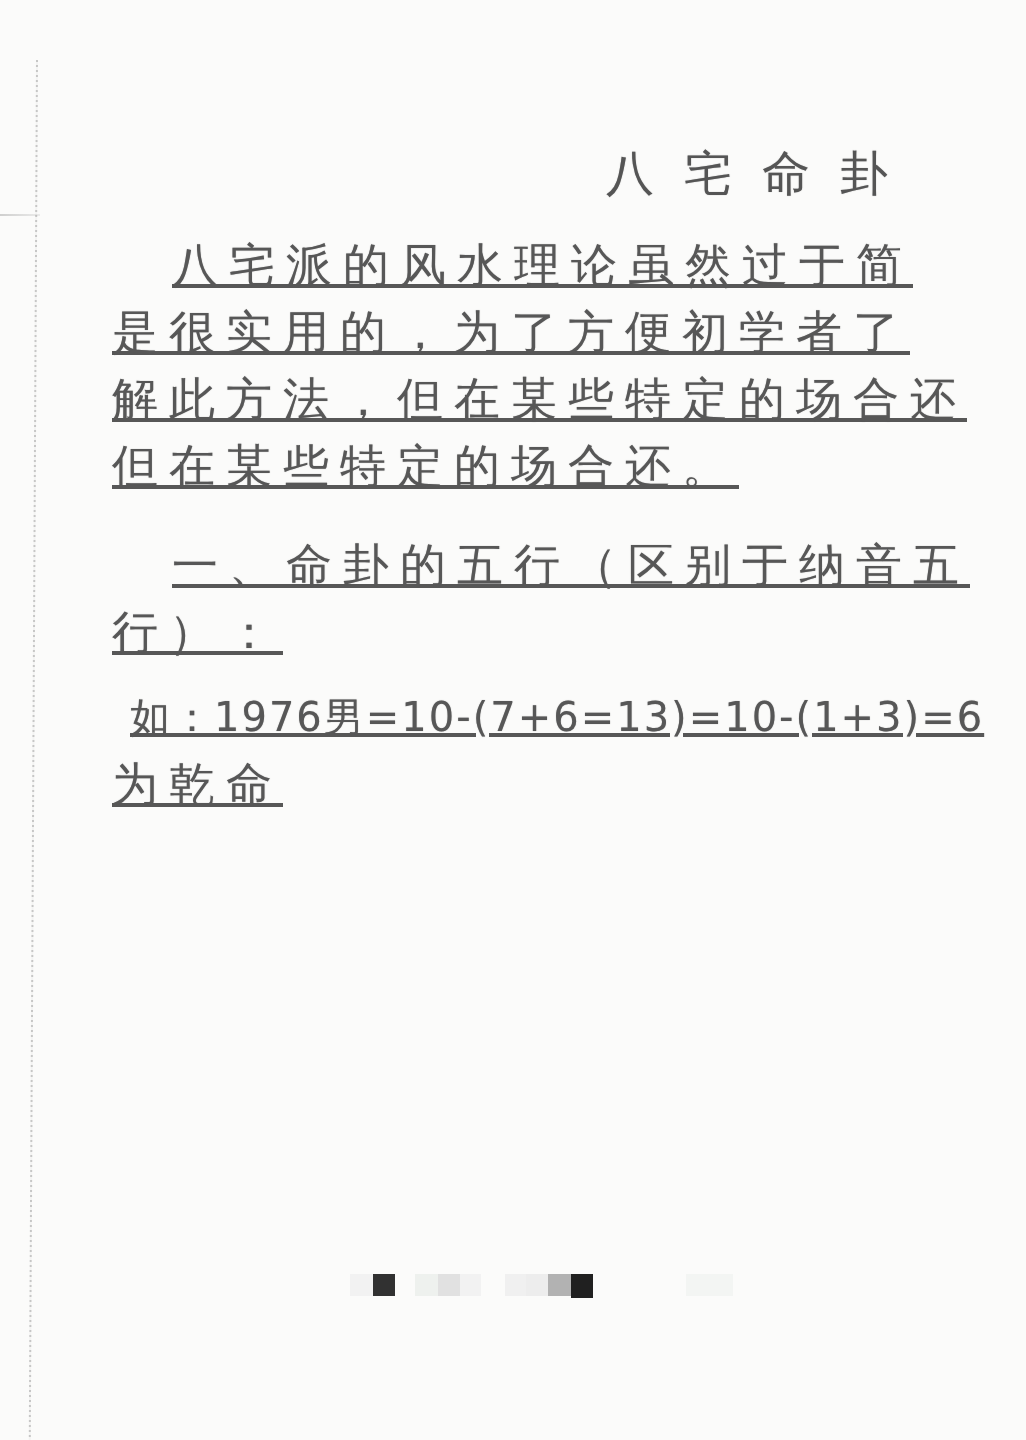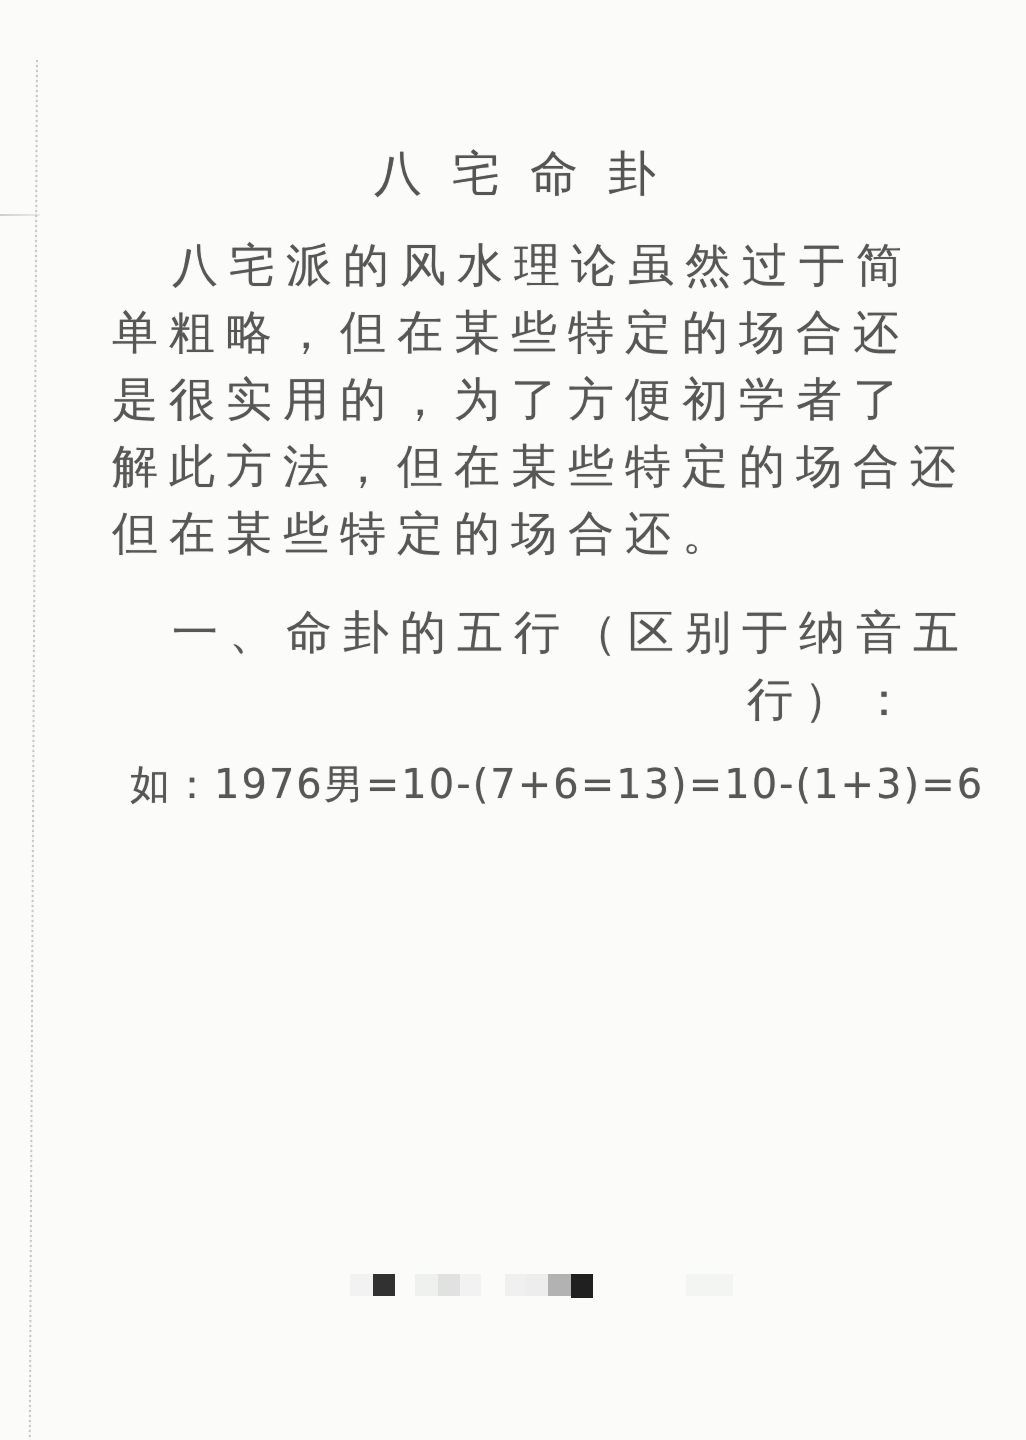--- a/index.html
+++ b/index.html
@@ -40,33 +40,34 @@
     left: 112px;
     top: 138px;
     width: 806px;
   }
   .title {
     font-size: 48px;
     line-height: 70px;
     font-weight: 400;
     letter-spacing: 30px;
     padding-left: 30px;
-    text-align: center;
+    text-align: right;
     margin: 0 0 24px 0;
     color: #555;
     text-shadow: 0 0 1px rgba(90,90,90,0.55);
   }
   .para { margin: 0 0 18px 0; }
-  .para.sec { margin-top: 32px; text-align: right; }
+  .para.sec { margin-top: 32px; }
   .line {
     font-size: 46px;
     line-height: 67px;
     letter-spacing: 11px;
     white-space: nowrap;
     text-shadow: 0 0 1px rgba(90,90,90,0.55);
+    text-decoration: underline;
   }
   .indent { text-indent: 60px; }
   .formula {
     font-size: 40px;
     letter-spacing: 2px;
     text-indent: 18px;
     text-align: center;
   }
   
   .watermark {
@@ -93,34 +94,34 @@
 
 <div class="scan-line"></div>
 <div class="scan-tick"></div>
 
 <div class="content">
 
   <h1 class="title">八宅命卦</h1>
 
   <div class="para">
     <div class="line indent">八宅派的风水理论虽然过于简</div>
-    <div class="line">单粗略，但在某些特定的场合还</div>
     <div class="line">是很实用的，为了方便初学者了</div>
     <div class="line">解此方法，但在某些特定的场合还</div>
     <div class="line">但在某些特定的场合还。</div>
   </div>
 
   <div class="para sec">
     <div class="line indent">一、命卦的五行（区别于纳音五</div>
     <div class="line">行）：</div>
   </div>
 
 
   <div class="para">
     <div class="line formula">如：1976男=10-(7+6=13)=10-(1+3)=6</div>
+    <div class="line">为乾命</div>
   </div>
 
   <div class="para sec">
   </div>
 
 
 </div>
 
 <div class="watermark">
   <span class="wb wb1"></span>

